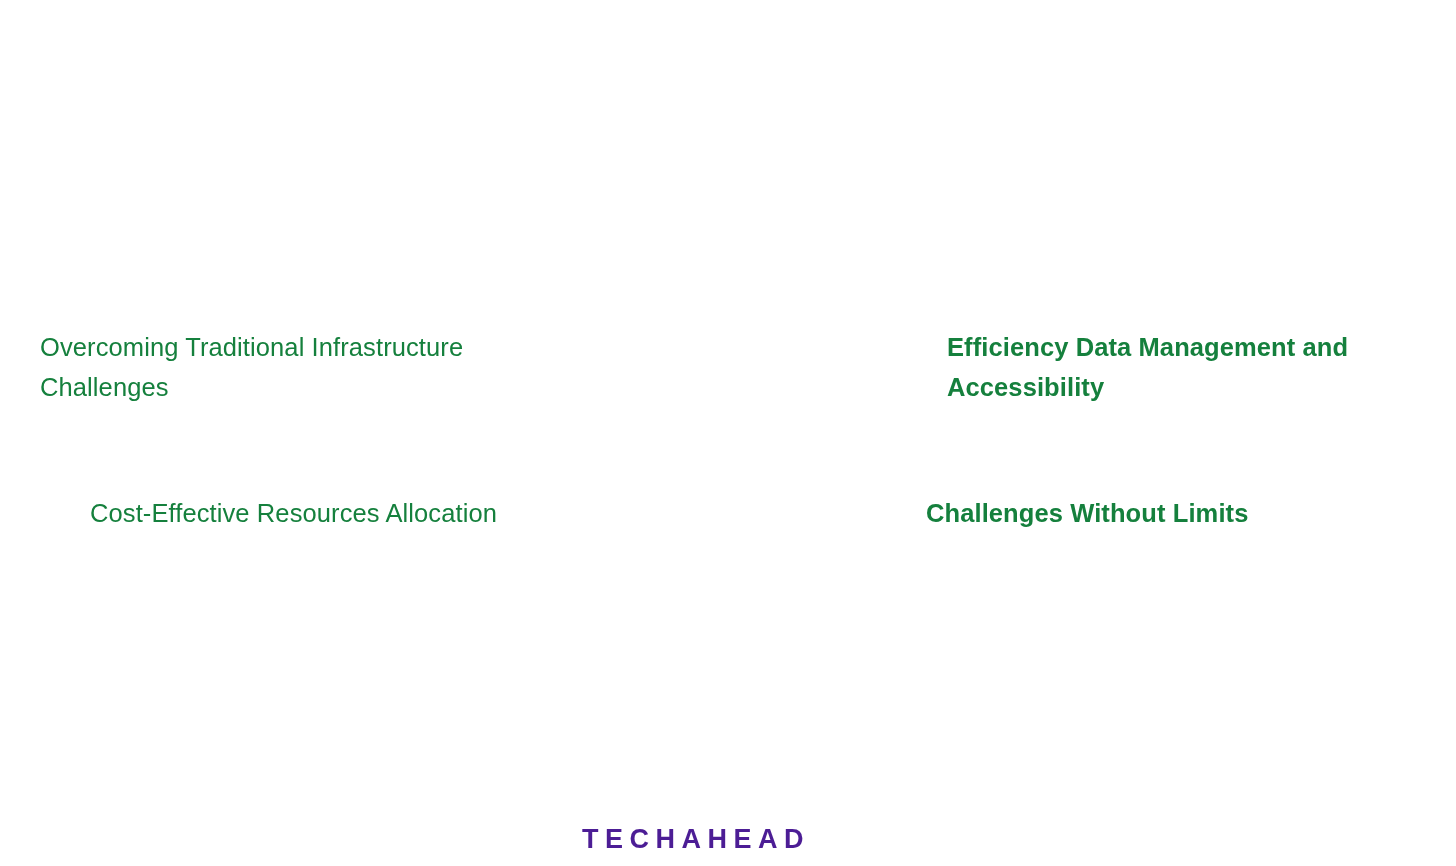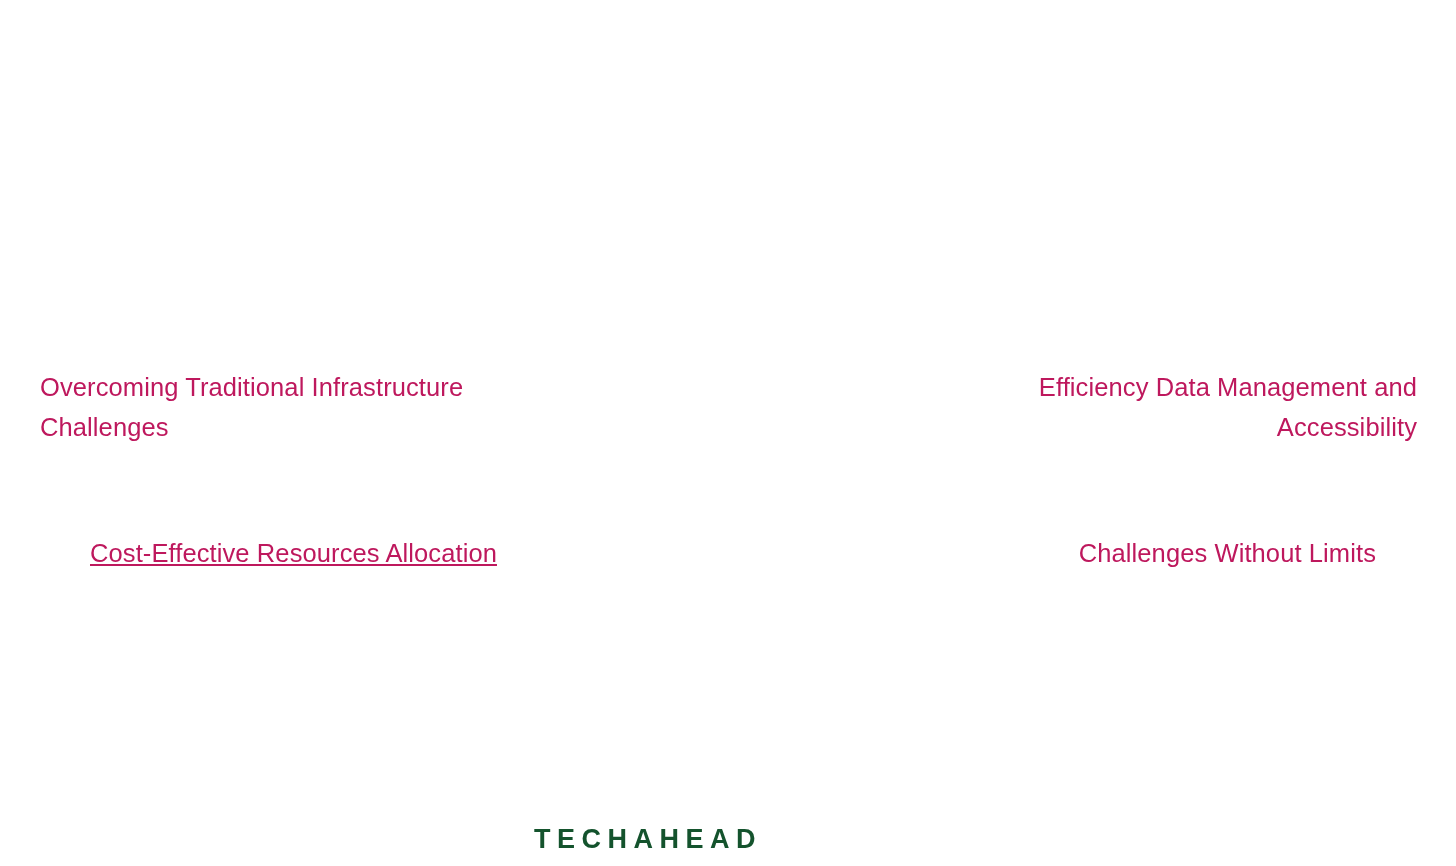--- a/index.html
+++ b/index.html
@@ -38,65 +38,64 @@
   .petal-number {
     font-family: "Liberation Sans", sans-serif;
     font-size: 31px;
     fill: #ffffff;
     letter-spacing: 0.5px;
   }
 
   
   .caption {
     position: absolute;
-    color: #be185d;
+    color: #15803d;
     font-size: 25.5px;
     line-height: 40px;
     font-weight: 400;
     letter-spacing: 0.1px;
-    margin-top: 40px;
   }
   .caption-left  { text-align: left; }
-  .caption-right { text-align: right; }
+  .caption-right { text-align: left; font-weight: bold; }
 
   #caption-04 {
     left: 40px;
     top: 327px;
     width: 510px;
   }
   #caption-01 {
     left: 947px;
     top: 327px;
     width: 470px;
   }
   #caption-03 {
     left: 90px;
     top: 493px;
     width: 470px;
-    text-decoration: underline;
   }
   #caption-02 {
     left: 926px;
     top: 493px;
     width: 450px;
   }
 
   
   .watermark {
     position: absolute;
     left: 0;
     top: 824px;
     width: 1296px;
     text-align: center;
-    color: #14532d;
+    color: #4c1d95;
     font-size: 27px;
     font-weight: 700;
     letter-spacing: 6.5px;
     font-family: "Liberation Sans", sans-serif;
     user-select: none;
+    padding-left: 48px;
   }
 </style>
 </head>
 <body>
 
 <div id="infographic">
 
 
   <div class="caption caption-left" id="caption-04">Overcoming Traditional Infrastructure Challenges</div>
 

